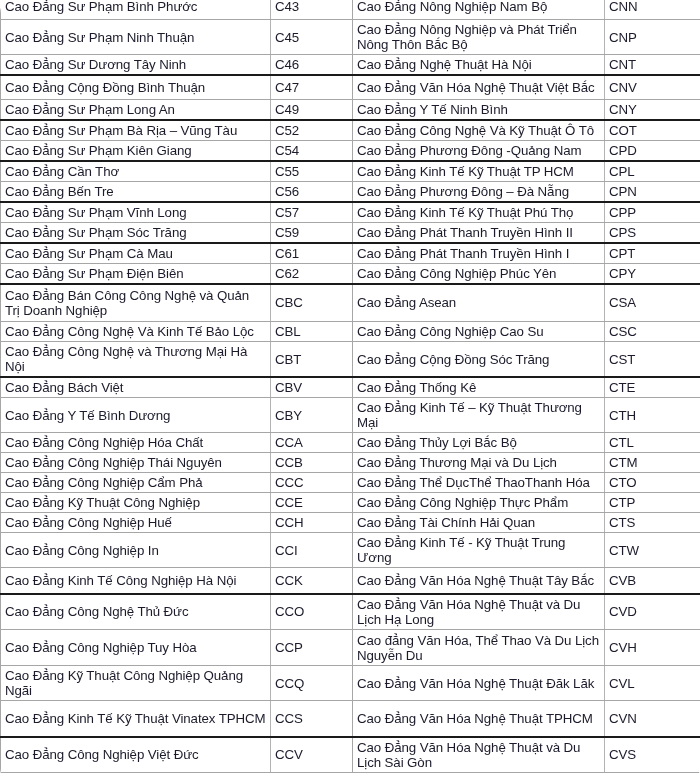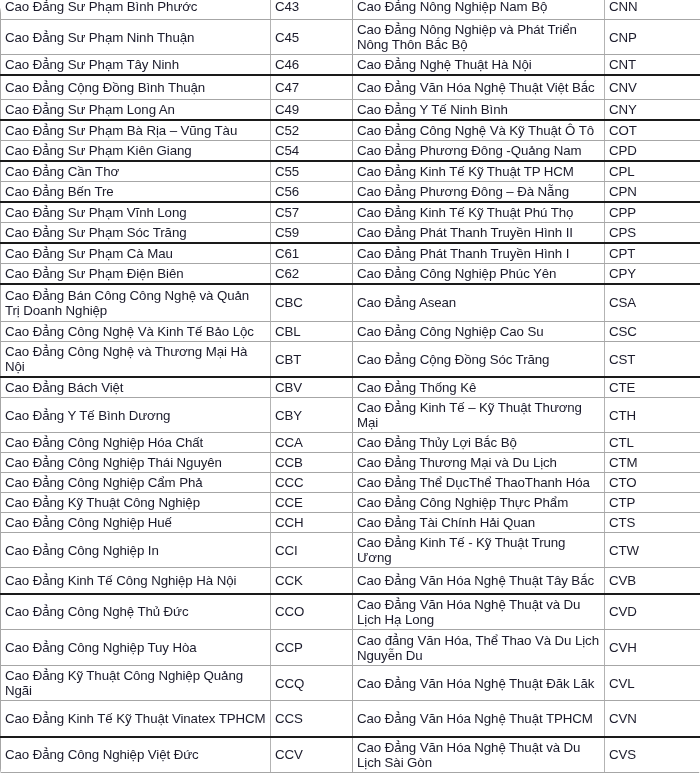--- a/index.html
+++ b/index.html
@@ -70,21 +70,21 @@
           <td class="name">Cao Đẳng Nông Nghiệp Nam Bộ</td>
           <td class="code">CNN</td>
         </tr>
         <tr style="height: 34px; margin-top: 32px;">
           <td class="name">Cao Đẳng Sư Phạm Ninh Thuận</td>
           <td class="code">C45</td>
           <td class="name">Cao Đẳng Nông Nghiệp và Phát Triển Nông Thôn Bắc Bộ</td>
           <td class="code">CNP</td>
         </tr>
         <tr class="thick-bottom" style="height: 20px;">
-          <td class="name">Cao Đẳng Sư Phạm Tây Ninh</td>
+          <td class="name">Cao Đẳng Sư Dương Tây Ninh</td>
           <td class="code">C46</td>
           <td class="name">Cao Đẳng Nghệ Thuật Hà Nội</td>
           <td class="code">CNT</td>
         </tr>
         <tr style="height: 24px;">
           <td class="name">Cao Đẳng Cộng Đồng Bình Thuận</td>
           <td class="code">C47</td>
           <td class="name">Cao Đẳng Văn Hóa Nghệ Thuật Việt Bắc</td>
           <td class="code">CNV</td>
         </tr>

